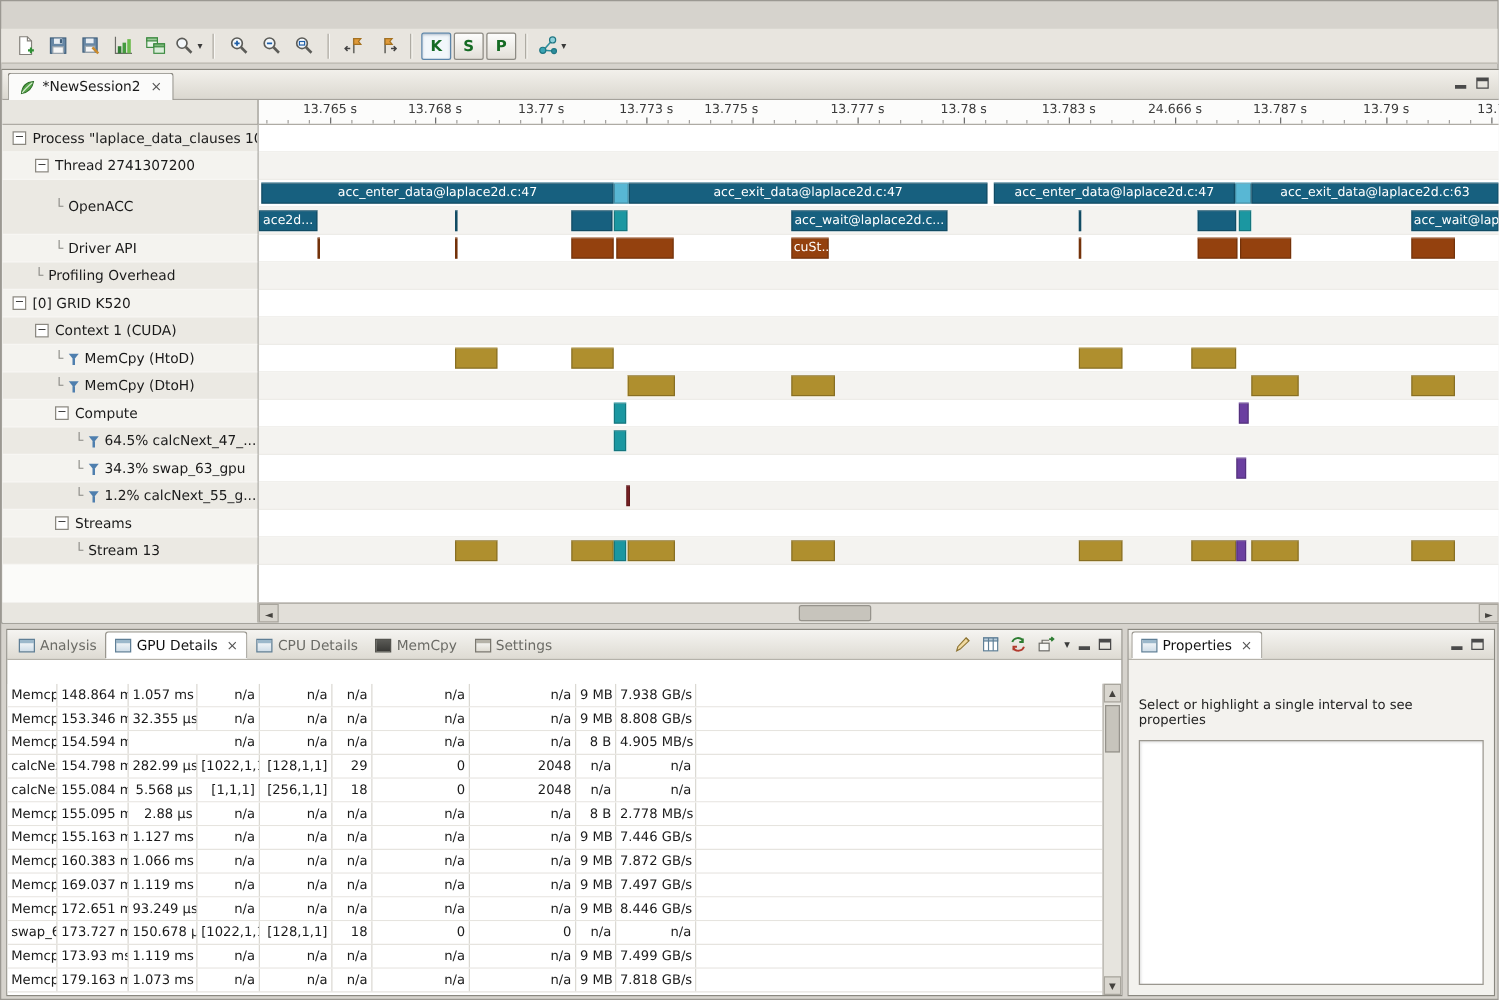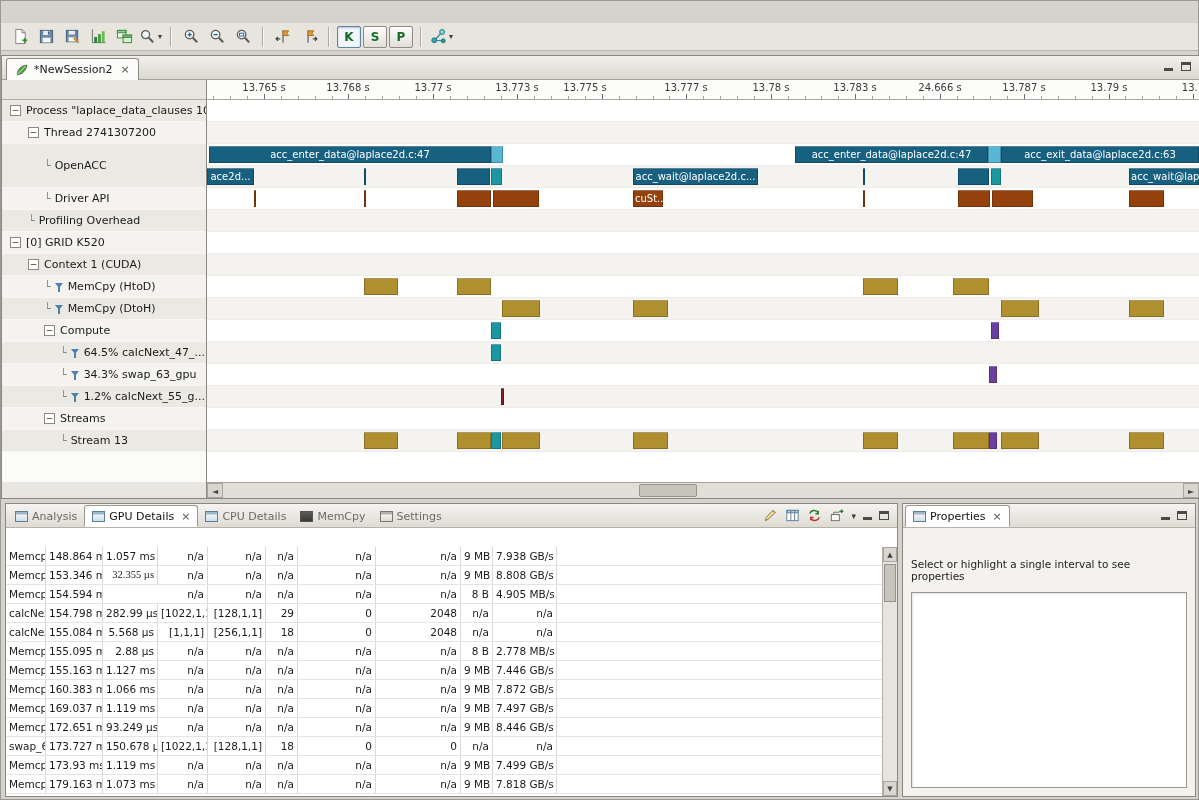--- a/index.html
+++ b/index.html
@@ -414,20 +414,21 @@
             <span class="branch">└</span>
             <span class="tree-label">Stream 13</span>
           </div>
         </div>
       <div class="tl-lanes">
           <div class="lane"></div>
           <div class="lane alt"></div>
           <div class="lane">
             <div class="bar labeled" style="left: 2px; width: 282px; background: rgb(23, 96, 127);">acc_enter_data@laplace2d.c:47</div>
             <div class="bar" style="left: 284px; width: 12px; background: rgb(88, 183, 212);"></div>
+            <div class="bar labeled" style="left: 296px; width: 287px; background: rgb(23, 96, 127);">acc_exit_data@laplace2d.c:47</div>
             <div class="bar labeled" style="left: 588px; width: 193px; background: rgb(23, 96, 127);">acc_enter_data@laplace2d.c:47</div>
             <div class="bar" style="left: 781px; width: 13px; background: rgb(88, 183, 212);"></div>
             <div class="bar labeled" style="left: 794px; width: 198px; background: rgb(23, 96, 127);">acc_exit_data@laplace2d.c:63</div>
           </div>
           <div class="lane alt">
             <div class="bar labeled" style="left: 0px; width: 47px; background: rgb(23, 96, 127);">ace2d...</div>
             <div class="bar" style="left: 157px; width: 2px; background: rgb(23, 96, 127);"></div>
             <div class="bar" style="left: 250px; width: 33px; background: rgb(23, 96, 127);"></div>
             <div class="bar" style="left: 284px; width: 11px; background: rgb(27, 151, 161);"></div>
             <div class="bar labeled" style="left: 426px; width: 125px; background: rgb(23, 96, 127);">acc_wait@laplace2d.c...</div>
@@ -571,21 +572,21 @@
             <div class="g-cell num" style="width: 32px;">n/a</div>
             <div class="g-cell num" style="width: 78px;">n/a</div>
             <div class="g-cell num" style="width: 85px;">n/a</div>
             <div class="g-cell num" style="width: 32px;">9 MB</div>
             <div class="g-cell num" style="width: 64px;">7.938 GB/s</div>
             <div class="g-cell g-fill"></div>
           </div>
           <div class="grow">
             <div class="g-cell" style="width: 40px;">Memcpy</div>
             <div class="g-cell num" style="width: 57px;">153.346 ms</div>
-            <div class="g-cell num" style="width: 55px; font-family: Liberation Serif, serif;">32.355 µs</div>
+            <div class="g-cell num" style="width: 55px;">32.355 µs</div>
             <div class="g-cell num" style="width: 50px;">n/a</div>
             <div class="g-cell num" style="width: 58px;">n/a</div>
             <div class="g-cell num" style="width: 32px;">n/a</div>
             <div class="g-cell num" style="width: 78px;">n/a</div>
             <div class="g-cell num" style="width: 85px;">n/a</div>
             <div class="g-cell num" style="width: 32px;">9 MB</div>
             <div class="g-cell num" style="width: 64px;">8.808 GB/s</div>
             <div class="g-cell g-fill"></div>
           </div>
           <div class="grow">

